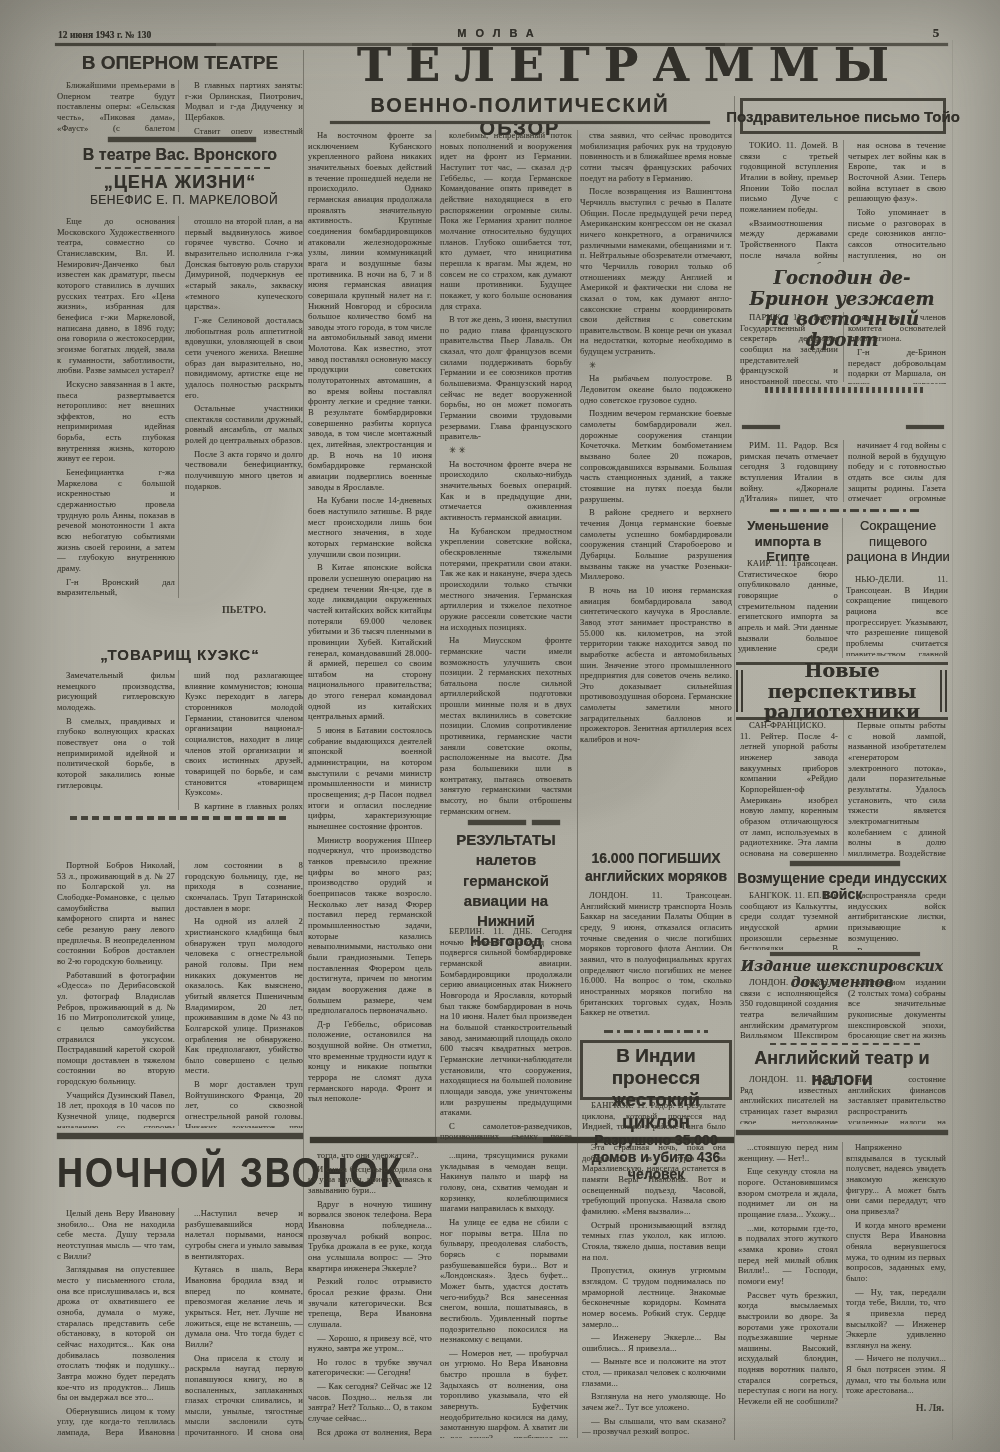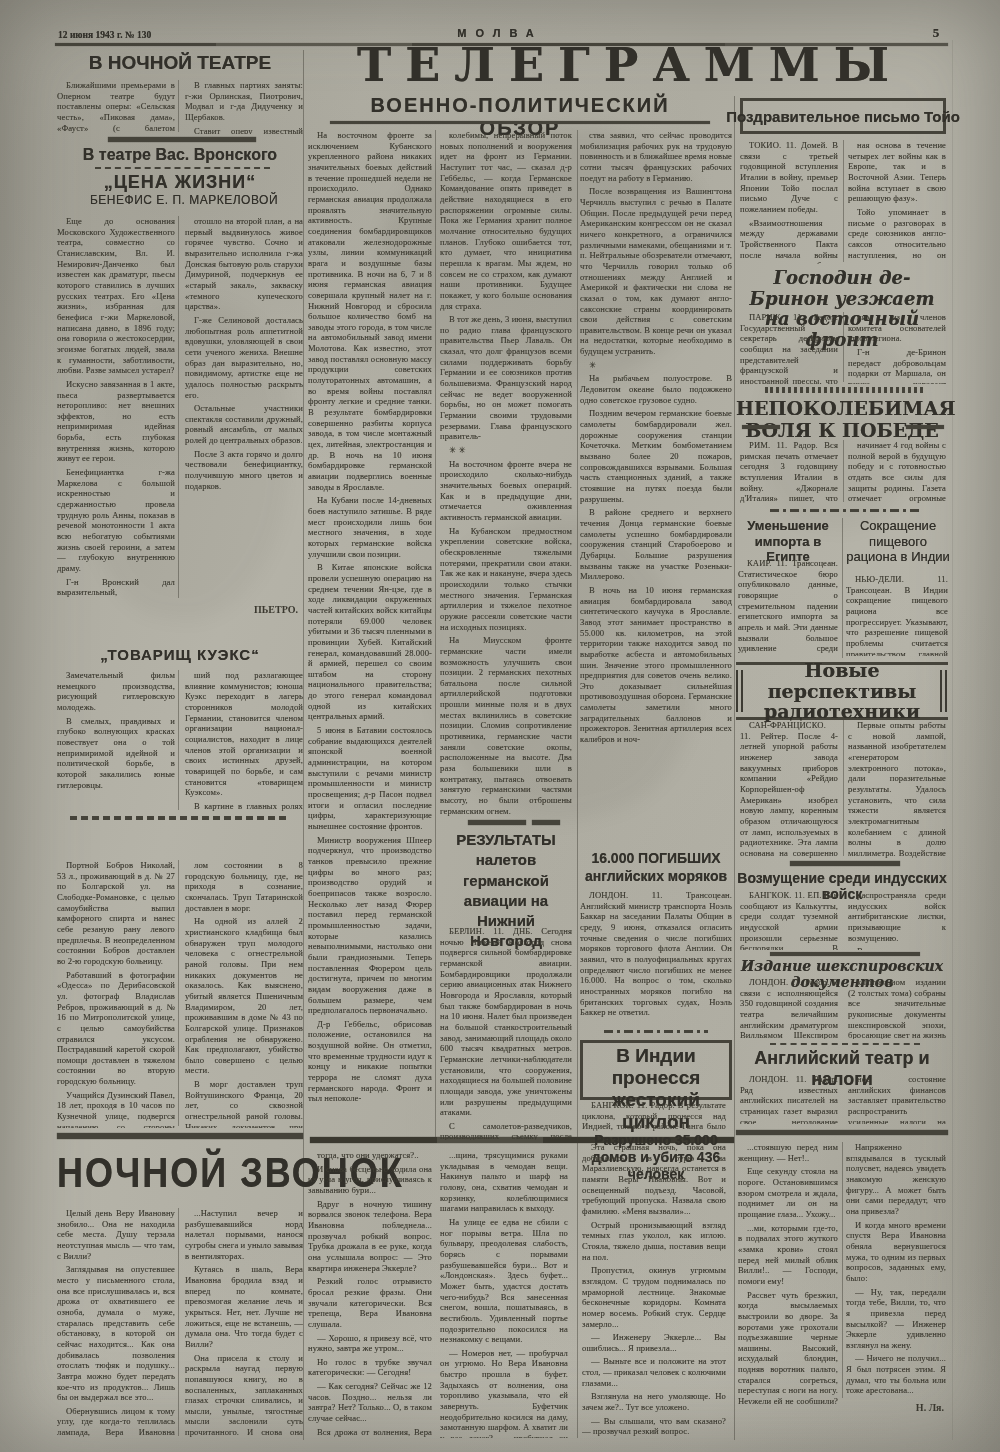--- a/index.html
+++ b/index.html
@@ -41,21 +41,21 @@
   <div class="hd sans" style="left:430px;top:27px;width:140px;font-weight:bold;font-size:11px;letter-spacing:9px">МОЛВА</div>
   <div class="hd" style="left:925px;top:25px;width:22px;font:bold 13px 'Liberation Serif',serif">5</div>
   <div class="bar" style="left:55px;top:43px;width:893px;height:3px;background:linear-gradient(90deg,#45433a 0 18%,#5a584e 18% 40%,#45433a 40% 75%,#55534a 75% 100%)"></div>
 
   <div class="hd dser" style="left:315px;top:38px;width:630px;font-weight:bold;font-size:46px;letter-spacing:14px;white-space:nowrap">ТЕЛЕГРАММЫ</div>
 
   <div class="vr" style="left:303px;top:50px;height:1390px"></div>
   <div class="vr" style="left:734px;top:96px;height:1344px"></div>
   <div class="vr" style="left:952px;top:40px;height:1400px;opacity:.25"></div>
 
-  <div class="hd sans" style="left:57px;top:52px;width:246px;font-weight:bold;font-size:19px">В НОЧНОЙ ТЕАТРЕ</div>
+  <div class="hd sans" style="left:57px;top:52px;width:246px;font-weight:bold;font-size:19px">В ОПЕРНОМ ТЕАТРЕ</div>
   <div class="col" style="left:57px;top:80px;width:118px;height:54px">
       <p class="para">Ближайшими премьерами в Оперном театре будут поставлены оперы: «Сельская честь», «Пиковая дама», «Фауст» (с балетом Вальпургиева ночь).</p>
     </div>
   <div class="col" style="left:185px;top:80px;width:118px;height:54px">
       <p class="para">В главных партиях заняты: г-жи Орлинская, Пиотрович, Модвал и г-да Дидученку и Щербаков.</p>
       <p class="para">Ставит оперу известный итальянский режиссер г-н Томберлани.</p>
     </div>
   <div class="vr" style="left:178px;top:80px;height:52px"></div>
   <div class="bar" style="left:108px;top:137px;width:148px;height:5px"></div>
 
@@ -69,21 +69,21 @@
       <p class="para">Бенефициантка г-жа Маркелова с большой искренностью и сдержанностью провела трудную роль Анны, показав в речевой монотонности 1 акта всю небогатую событиями жизнь своей героини, а затем — глубокую внутреннюю драму.</p>
       <p class="para">Г-н Вронский дал выразительный, психологически верный образ; хорош и г-н Аржентов, игравший с подлинным чувством трагизма.</p>
     </div>
   <div class="col" style="left:185px;top:216px;width:118px;height:384px">
       <p class="para">отошло на второй план, а на первый выдвинулось живое горячее чувство. Сочно и выразительно исполнила г-жа Донская бытовую роль старухи Димуриной, подчеркнув ее «старый закал», закваску «темного купеческого царства».</p>
       <p class="para">Г-же Селиновой досталась любопытная роль аппетитной вдовушки, уловляющей в свои сети ученого жениха. Внешне образ дан выразительно, но, повидимому, артистке еще не удалось полностью раскрыть его.</p>
       <p class="para">Остальные участники спектакля составили дружный, ровный ансамбль, от малых ролей до центральных образов.</p>
       <p class="para">После 3 акта горячо и долго чествовали бенефициантку, получившую много цветов и подарков.</p>
     </div>
   <div class="vr" style="left:178px;top:216px;height:382px"></div>
-  <div class="sig" style="left:190px;top:604px;width:108px;text-align:right;font-size:10px">ПЬЕТРО.</div>
+  <div class="sig" style="left:190px;top:604px;width:108px;text-align:center;font-size:10px">ПЬЕТРО.</div>
 
   <div class="hd sans" style="left:57px;top:646px;width:246px;font-weight:bold;font-size:15px;letter-spacing:1px">„ТОВАРИЩ КУЭКС“</div>
   <div class="col" style="left:57px;top:670px;width:118px;height:142px">
       <p class="para">Замечательный фильм немецкого производства, рисующий гитлеровскую молодежь.</p>
       <p class="para">В смелых, правдивых и глубоко волнующих красках повествует она о той непримиримой идейной и политической борьбе, в которой закалились юные гитлеровцы.</p>
     </div>
   <div class="col" style="left:185px;top:670px;width:118px;height:142px">
       <p class="para">ший под разлагающее влияние коммунистов; юноша Куэкс переходит в лагерь сторонников молодой Германии, становится членом организации национал-социалистов, находит в лице членов этой организации и своих истинных друзей, товарищей по борьбе, и сам становится «товарищем Куэксом».</p>
       <p class="para">В картине в главных ролях участвуют артисты: Генрих Георге, Берта Древе, Ротраут Рихтер.</p>
     </div>
@@ -173,21 +173,20 @@
   <div class="col" style="left:740px;top:312px;width:98px;height:72px">
       <p class="para">ПАРИЖ. 11. Радор. Государственный секретарь де-Бринон сообщил на заседании представителей французской и иностранной прессы, что он уезжает на неделю в Германию и на восточный фронт для того, чтоб посетить членов легиона французских добровольцев. Как известно, де-Бринон является од-</p>
     </div>
   <div class="col" style="left:848px;top:312px;width:98px;height:72px">
       <p class="para">ним из членов комитета основателей этого легиона.</p>
       <p class="para">Г-н де-Бринон передаст добровольцам подарки от Маршала, он также передаст добровольцам приветствия и выражения признательности от главы французского правительства г-на Пьера Лаваля.</p>
     </div>
   <div class="vr" style="left:843px;top:312px;height:70px"></div>
   <div class="chain" style="left:765px;top:387px;width:158px"></div>
 
-  <div class="hd" style="left:736px;top:398px;width:212px;font:bold 19px 'DejaVu Serif',serif;line-height:1.15">НЕПОКОЛЕБИМАЯ ВОЛЯ К ПОБЕДЕ</div>
   <div class="bar" style="left:742px;top:425px;width:38px;height:4px"></div>
   <div class="bar" style="left:906px;top:425px;width:38px;height:4px"></div>
   <div class="col" style="left:740px;top:440px;width:98px;height:64px">
       <p class="para">РИМ. 11. Радор. Вся римская печать отмечает сегодня 3 годовщину вступления Италии в войну. «Джорнале д'Италия» пишет, что Италия с непоколебимой волей к победе вступает в 4 год войны. «Лаворо Фашиста» пишет, что сплотившийся вокруг Муссолини итальянский народ</p>
     </div>
   <div class="col" style="left:848px;top:440px;width:98px;height:64px">
       <p class="para">начинает 4 год войны с полной верой в будущую победу и с готовностью отдать все силы для защиты родины. Газета отмечает огромные успехи итальянского флота, который блестяще доказывает достоверность сведений о потоплении вражеских судов.</p>
     </div>
   <div class="vr" style="left:843px;top:440px;height:62px"></div>
   <div class="dotdash" style="left:770px;top:509px;width:150px"></div>

